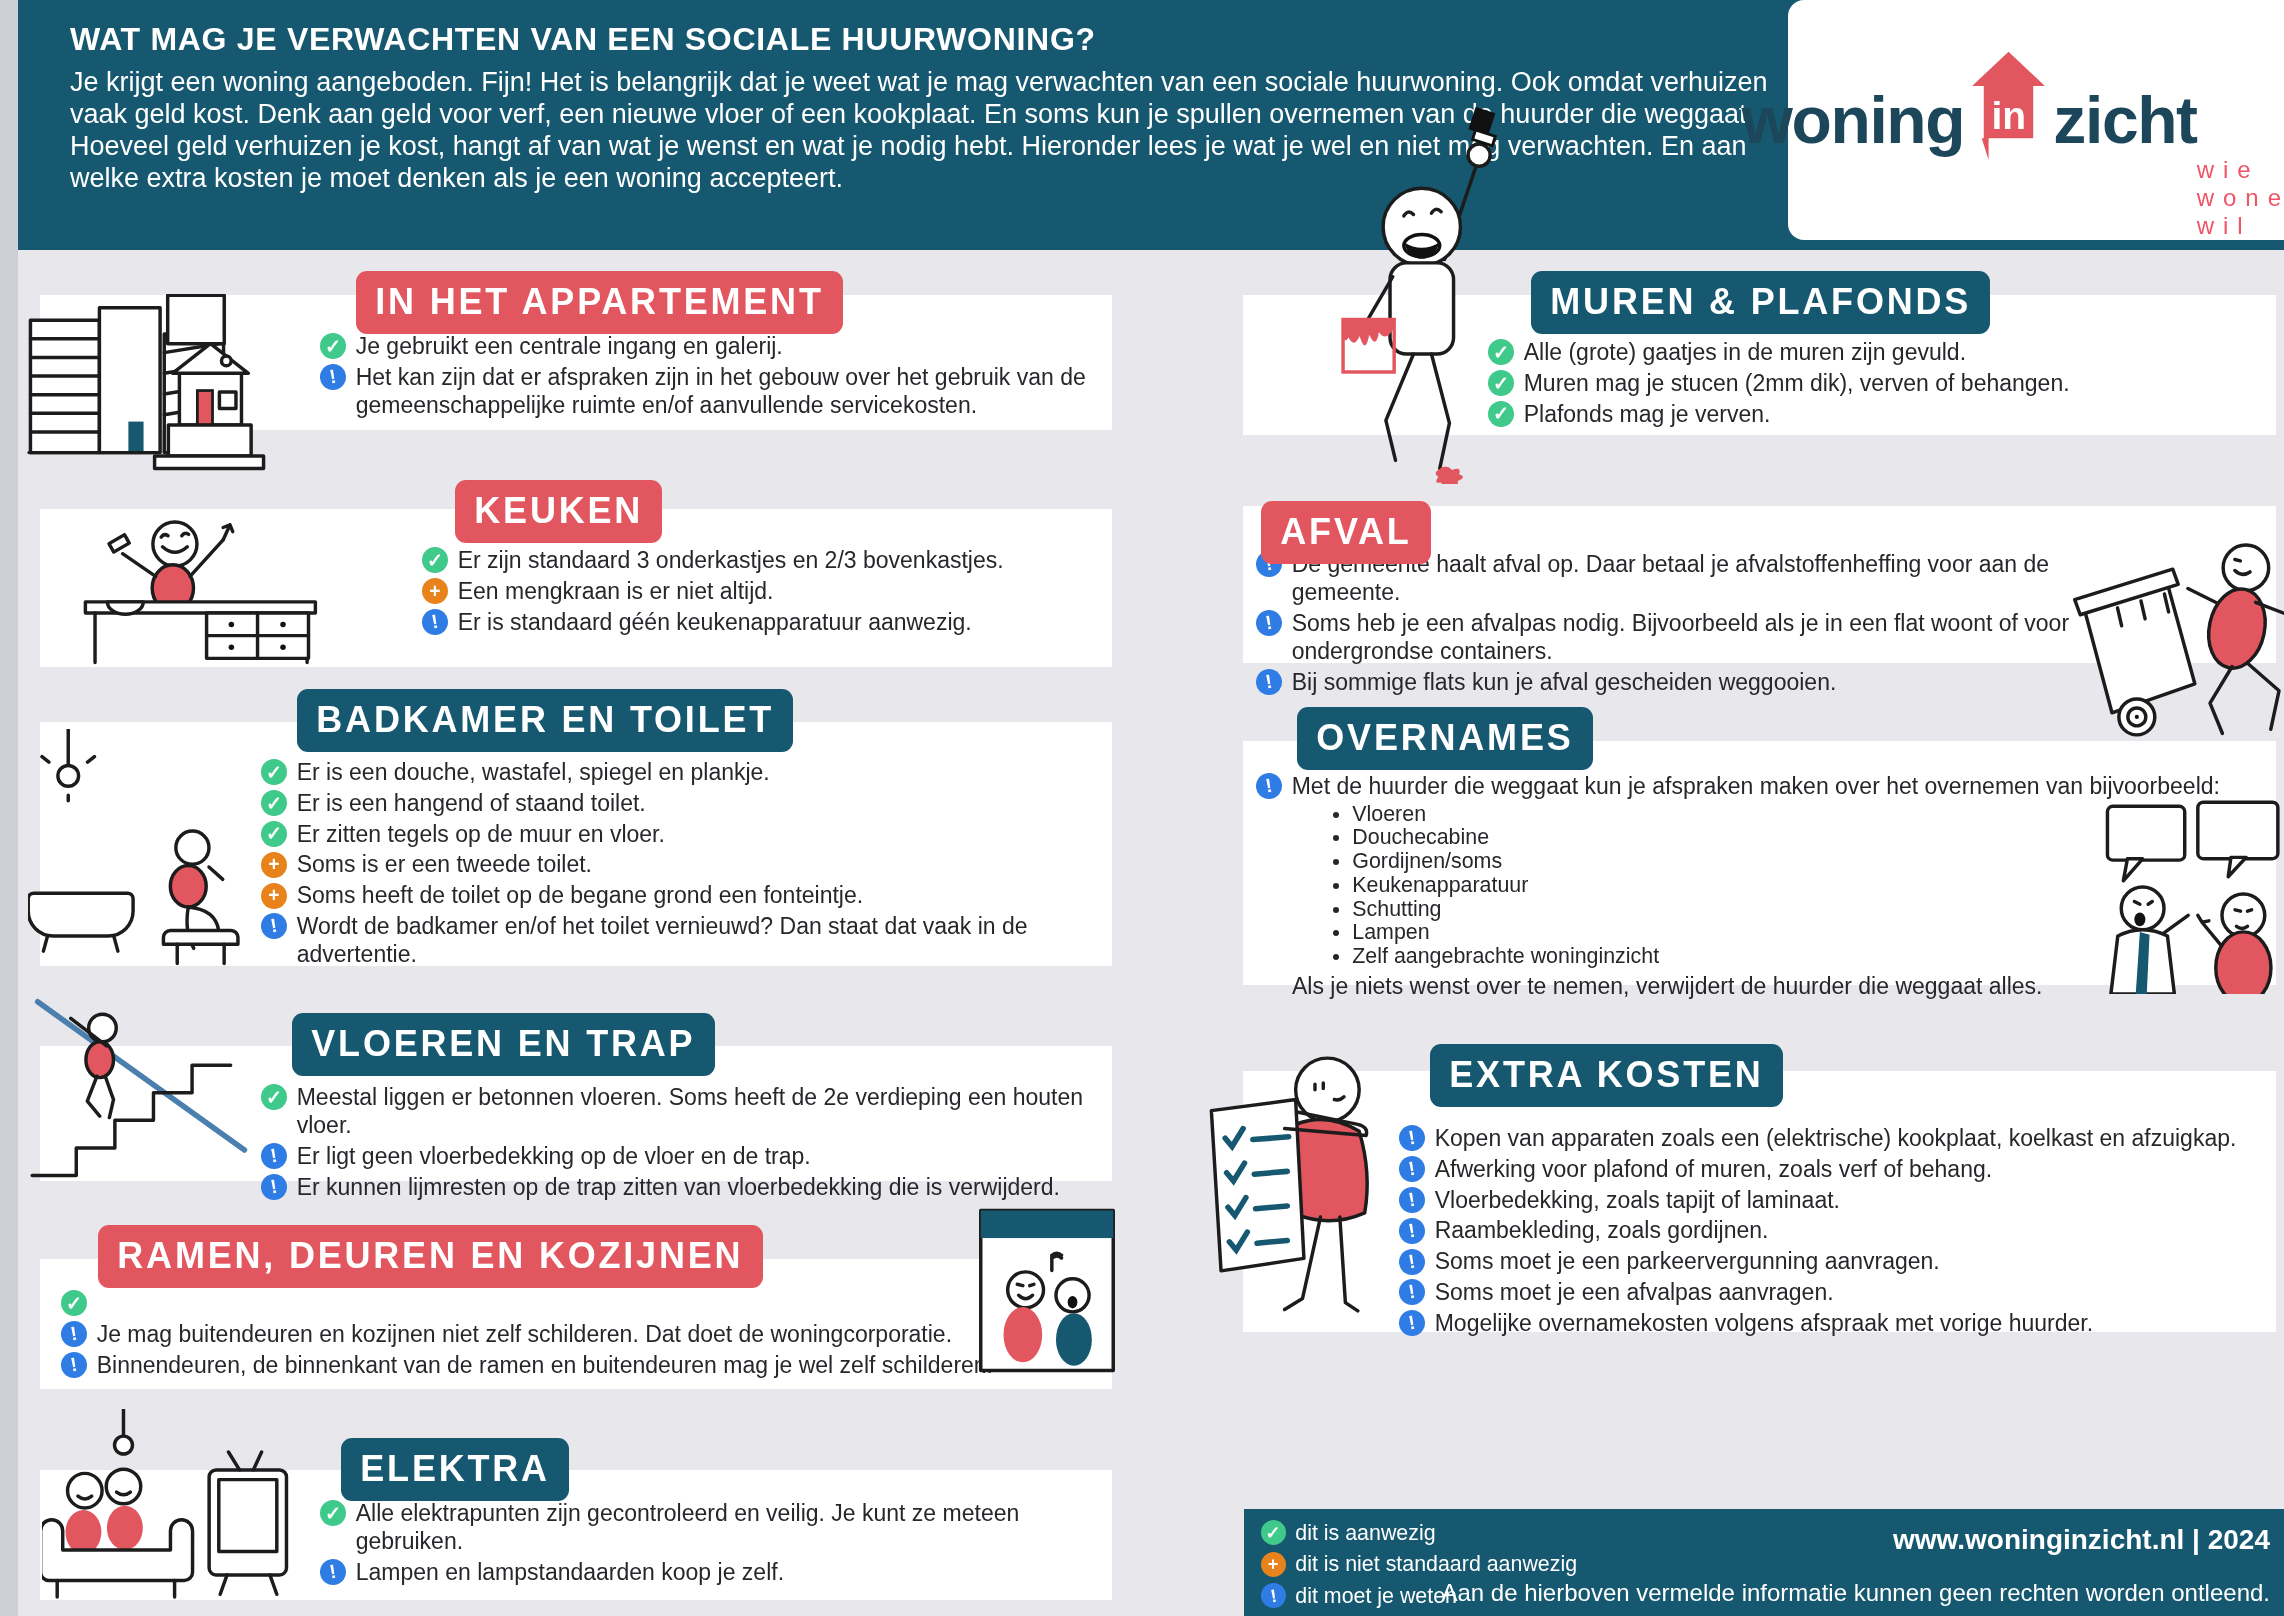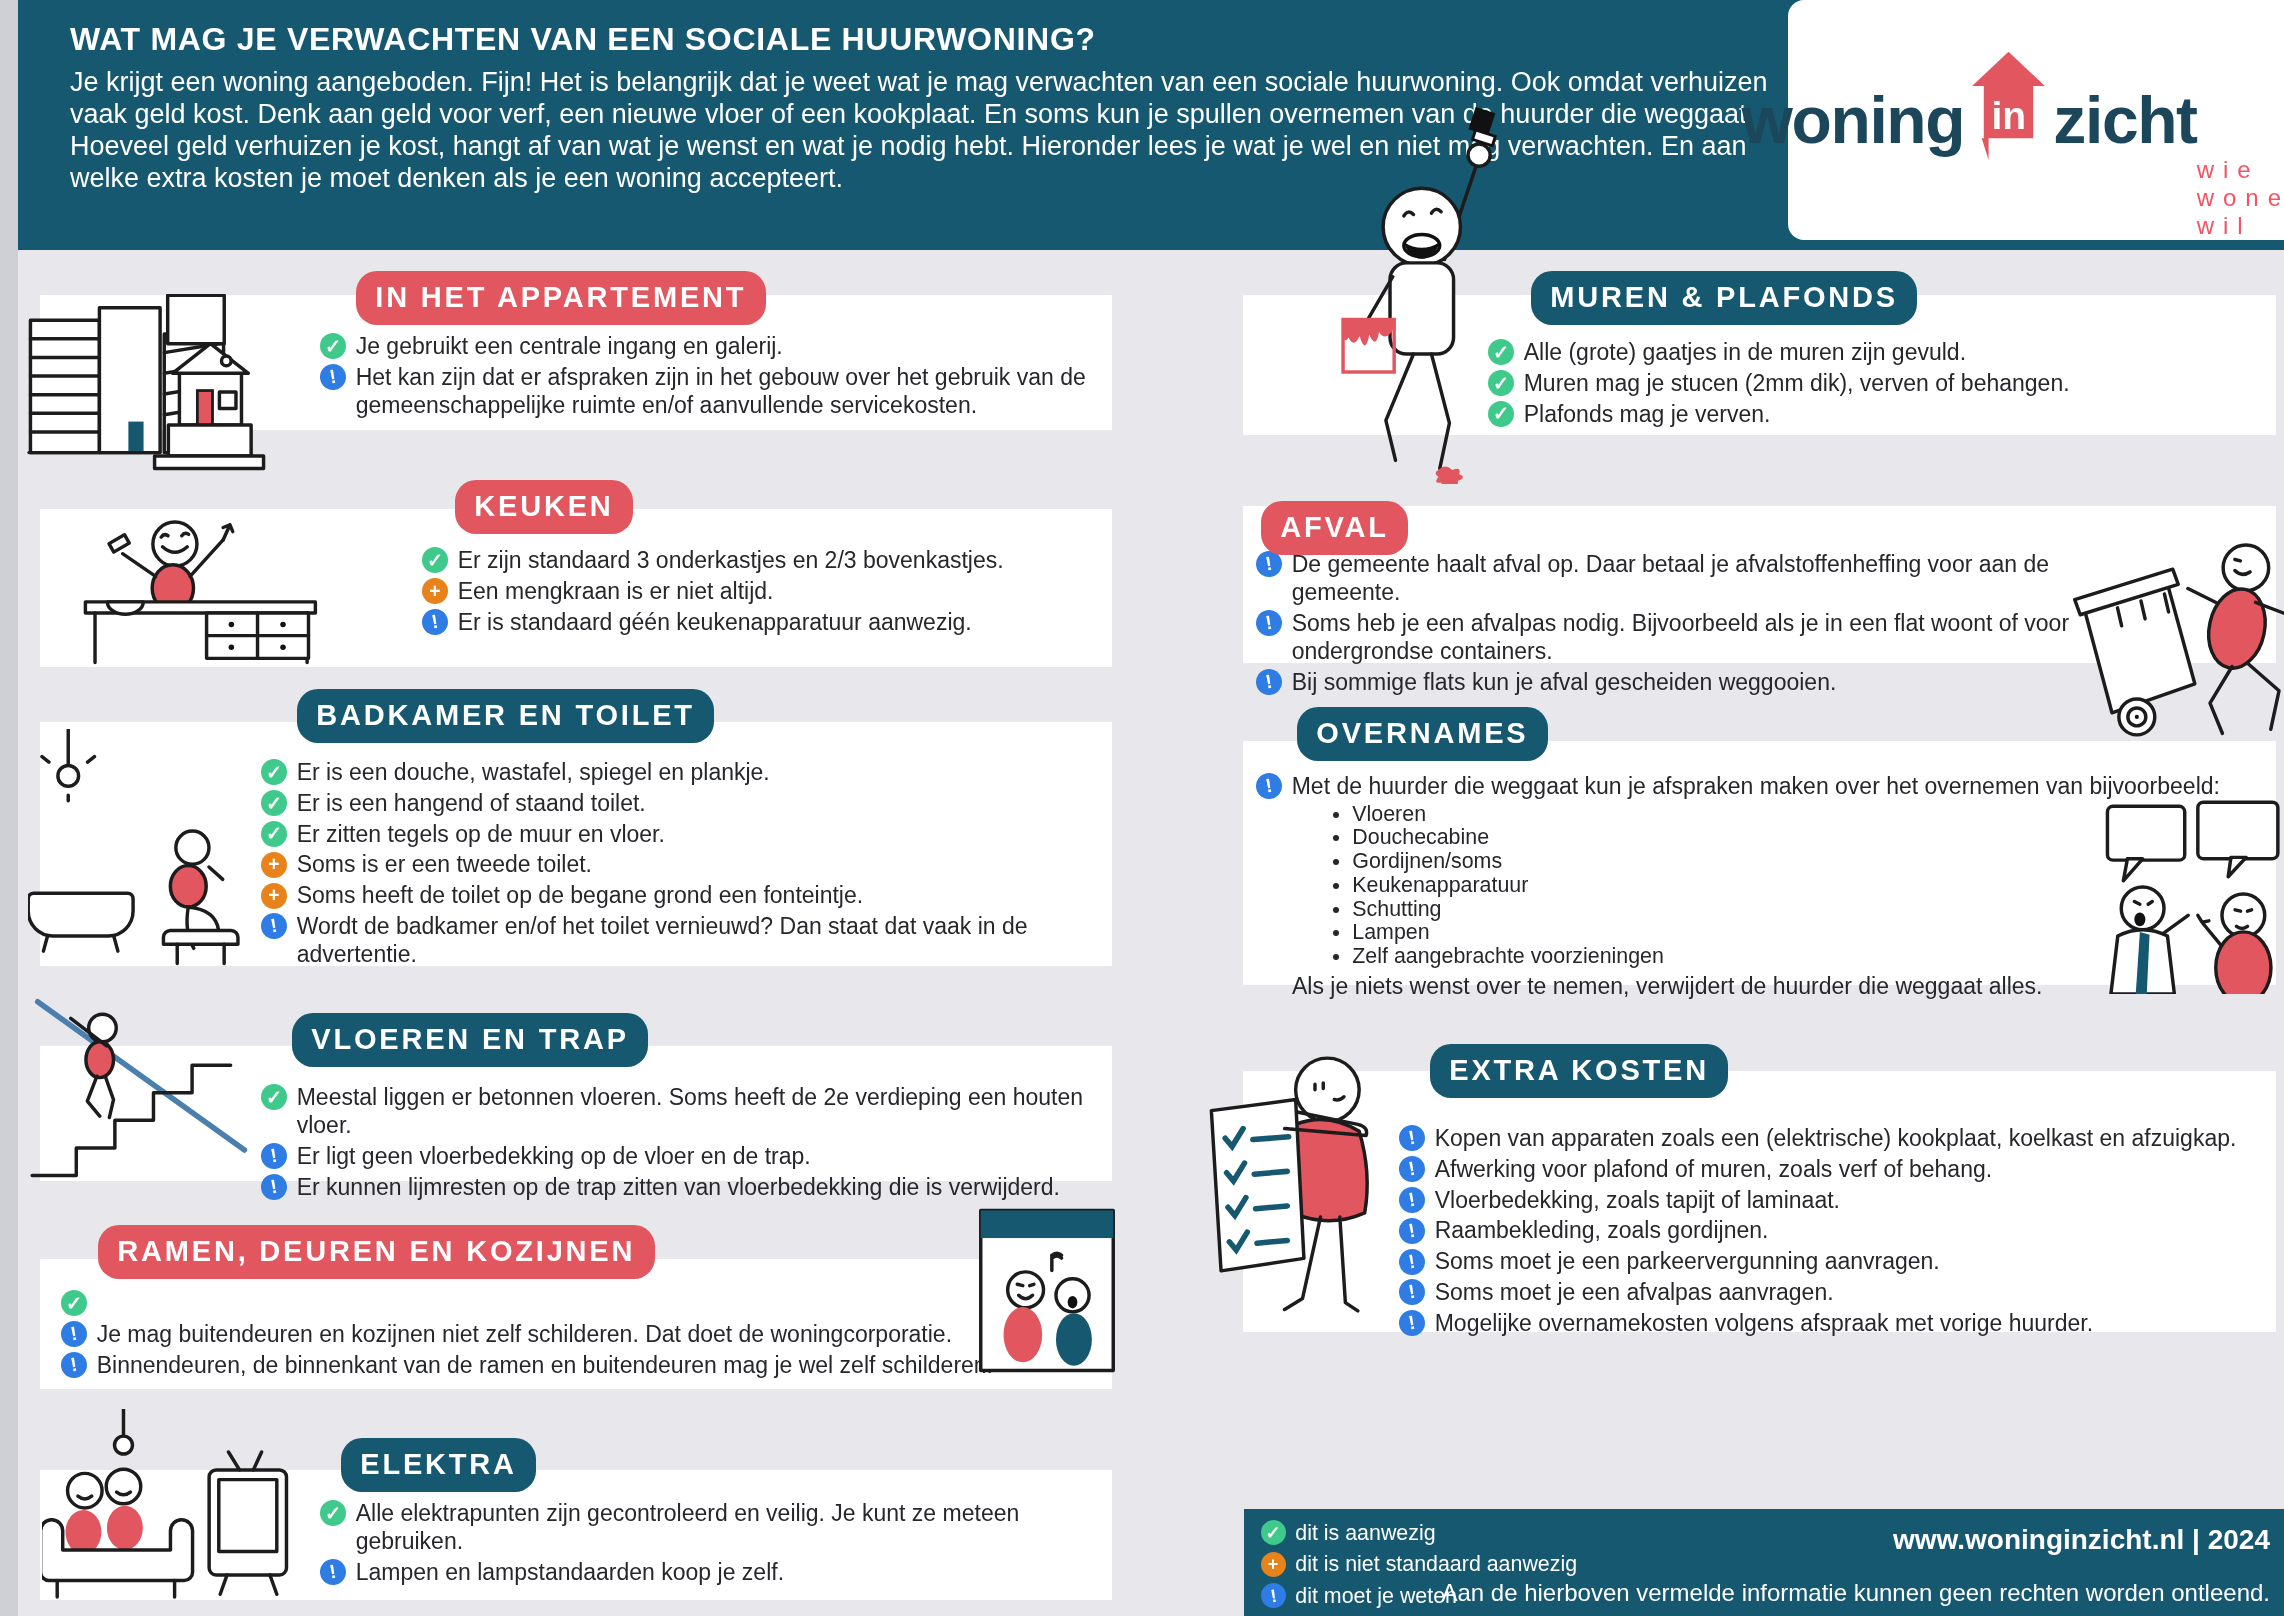--- a/index.html
+++ b/index.html
@@ -20,22 +20,22 @@
   .logo-house{position:relative;width:81px;height:131px;margin:0 4.1px;top:-4.1px;}
   .logo-in{position:absolute;left:50%;top:66px;transform:translate(-50%,-50%);
            color:#fff;font-size:39px;font-weight:bold;}
   .logo-tagline{align-self:flex-end;margin:-19.3px 36px 0 0;color:var(--logo_red);
                 font-size:24px;letter-spacing:9px;}
   
   .card{position:absolute;background:var(--card);}
   .col-l{left:22px;width:1072px;}
   .col-r{left:1225px;width:1033px;}
   
-  .badge{position:absolute;color:#fff;font-weight:bold;font-size:29px;letter-spacing:2.8px;
-         padding:10.4px 19.3px;border-radius:21px;white-space:nowrap;z-index:5;}
+  .badge{position:absolute;color:#fff;font-weight:bold;font-size:36px;letter-spacing:2.8px;
+         padding:10.4px 19.3px;border-radius:11px;white-space:nowrap;z-index:5;}
   .badge.red{background:var(--red);}
   .badge.teal{background:var(--teal);}
   
   .list{position:absolute;z-index:4;}
   .item{display:flex;align-items:flex-start;margin-bottom:2.8px;min-height:28px;}
   .ic{flex:none;width:26px;height:26px;border-radius:50%;color:#fff;font-size:19.3px;font-weight:bold;
       display:flex;align-items:center;justify-content:center;margin:1.4px 9.7px 0 0;line-height:1;}
   .ic.tilt{transform:rotate(-10deg);}
   .txt{font-size:23px;line-height:28px;color:var(--text);}
   .bullets{margin:1.4px 0 4.1px 77px;padding:0 0 0 19.3px;font-size:21.4px;line-height:23px;color:var(--text);}
@@ -226,21 +226,21 @@
           <span class="txt">Met de huurder die weggaat kun je afspraken maken over het overnemen van bijvoorbeeld:</span>
         </div>
       </div>
     <ul class="bullets">
         <li>Vloeren</li>
         <li>Douchecabine</li>
         <li>Gordijnen/soms</li>
         <li>Keukenapparatuur</li>
         <li>Schutting</li>
         <li>Lampen</li>
-        <li>Zelf aangebrachte voorzieningen</li>
+        <li>Zelf aangebrachte woninginzicht</li>
       </ul>
     <div class="closing">Als je niets wenst over te nemen, verwijdert de huurder die weggaat alles.</div>
   </div>
   <div class="list" style="left:1381px;top:1124px;width:884px;">
       <div class="item">
         <span class="ic tilt" style="background: rgb(46, 124, 228);">!</span>
         <span class="txt">Kopen van apparaten zoals een (elektrische) kookplaat, koelkast en afzuigkap.</span>
       </div>
       <div class="item">
         <span class="ic tilt" style="background: rgb(46, 124, 228);">!</span>

